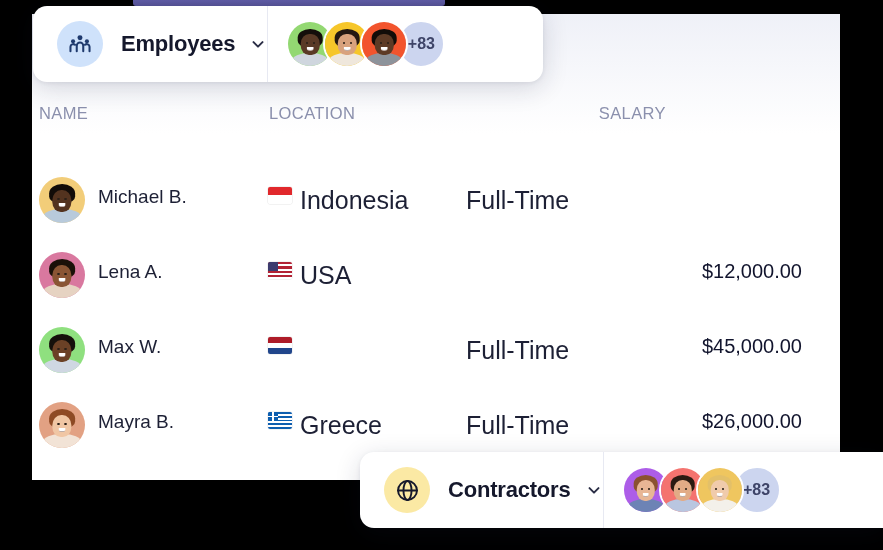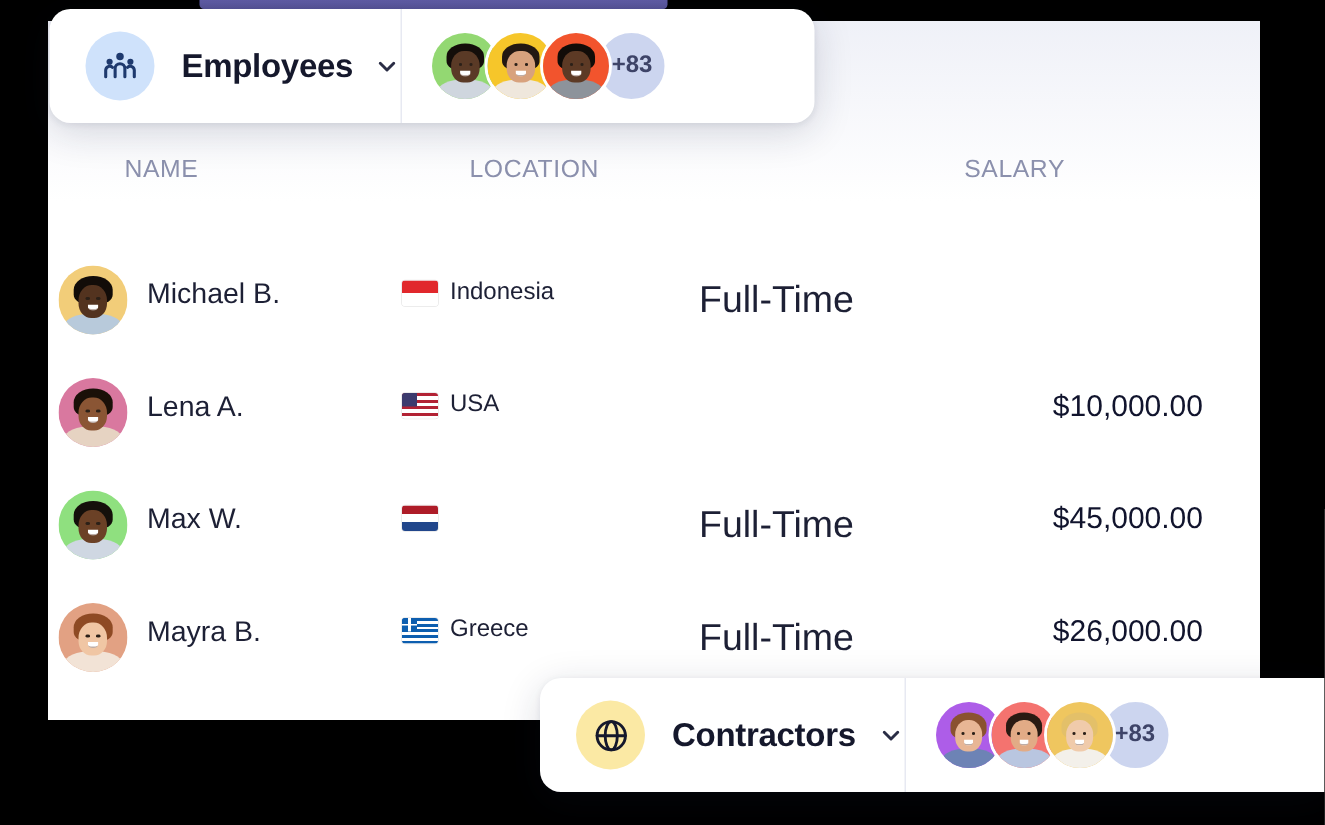--- a/index.html
+++ b/index.html
@@ -72,21 +72,20 @@
     left: 0;
     top: 0;
     width: 808px;
   }
   .thead {
     position: absolute;
     left: 0;
     top: 90px;
     width: 672px;
     height: 40px;
-    margin-left: 44px;
   }
   .th {
     position: absolute;
     font-size: 16.5px;
     letter-spacing: 0.4px;
     color: #8b90ad;
     font-weight: 400;
     white-space: nowrap;
   }
   .th-name     { left: 7px;  top: 0; }
@@ -130,21 +129,21 @@
     width: 24px;
     height: 17px;
     border-radius: 2px;
     overflow: hidden;
     box-shadow: 0 0 0 0.5px rgba(0,0,0,0.10);
   }
   .cell-location {
     position: absolute;
     left: 268px;
     top: 22px;
-    font-size: 16px;
+    font-size: 25px;
     color: #1d2035;
     white-space: nowrap;
   }
   .cell-type {
     position: absolute;
     left: 434px;
     top: 22px;
     font-size: 25px;
     color: #1d2035;
     white-space: nowrap;
@@ -392,21 +391,21 @@
           </div>
         </div>
         <div class="cell-name">Lena A.</div>
         <div class="cell-flag">
           <span class="flag flag-us">
               <span class="us-stripes"></span>
               <span class="us-canton"></span>
             </span>
         </div>
         <div class="cell-location">USA</div>
-        <div class="cell-salary">$10,000.00</div>
+        <div class="cell-salary">$12,000.00</div>
       </div>
 
       <div class="row row-2">
         <div class="cell-avatar">
           <div class="portrait" id="av-r2" style="background: rgb(143, 224, 127);">
             <div class="p-body" style="background: rgb(207, 215, 226);"></div>
               <div class="p-hair" style="background: rgb(21, 16, 11);"></div>
               <div class="p-head" style="background: rgb(107, 65, 38);"></div>
             <div class="p-eye l"></div>
               <div class="p-eye r"></div>

